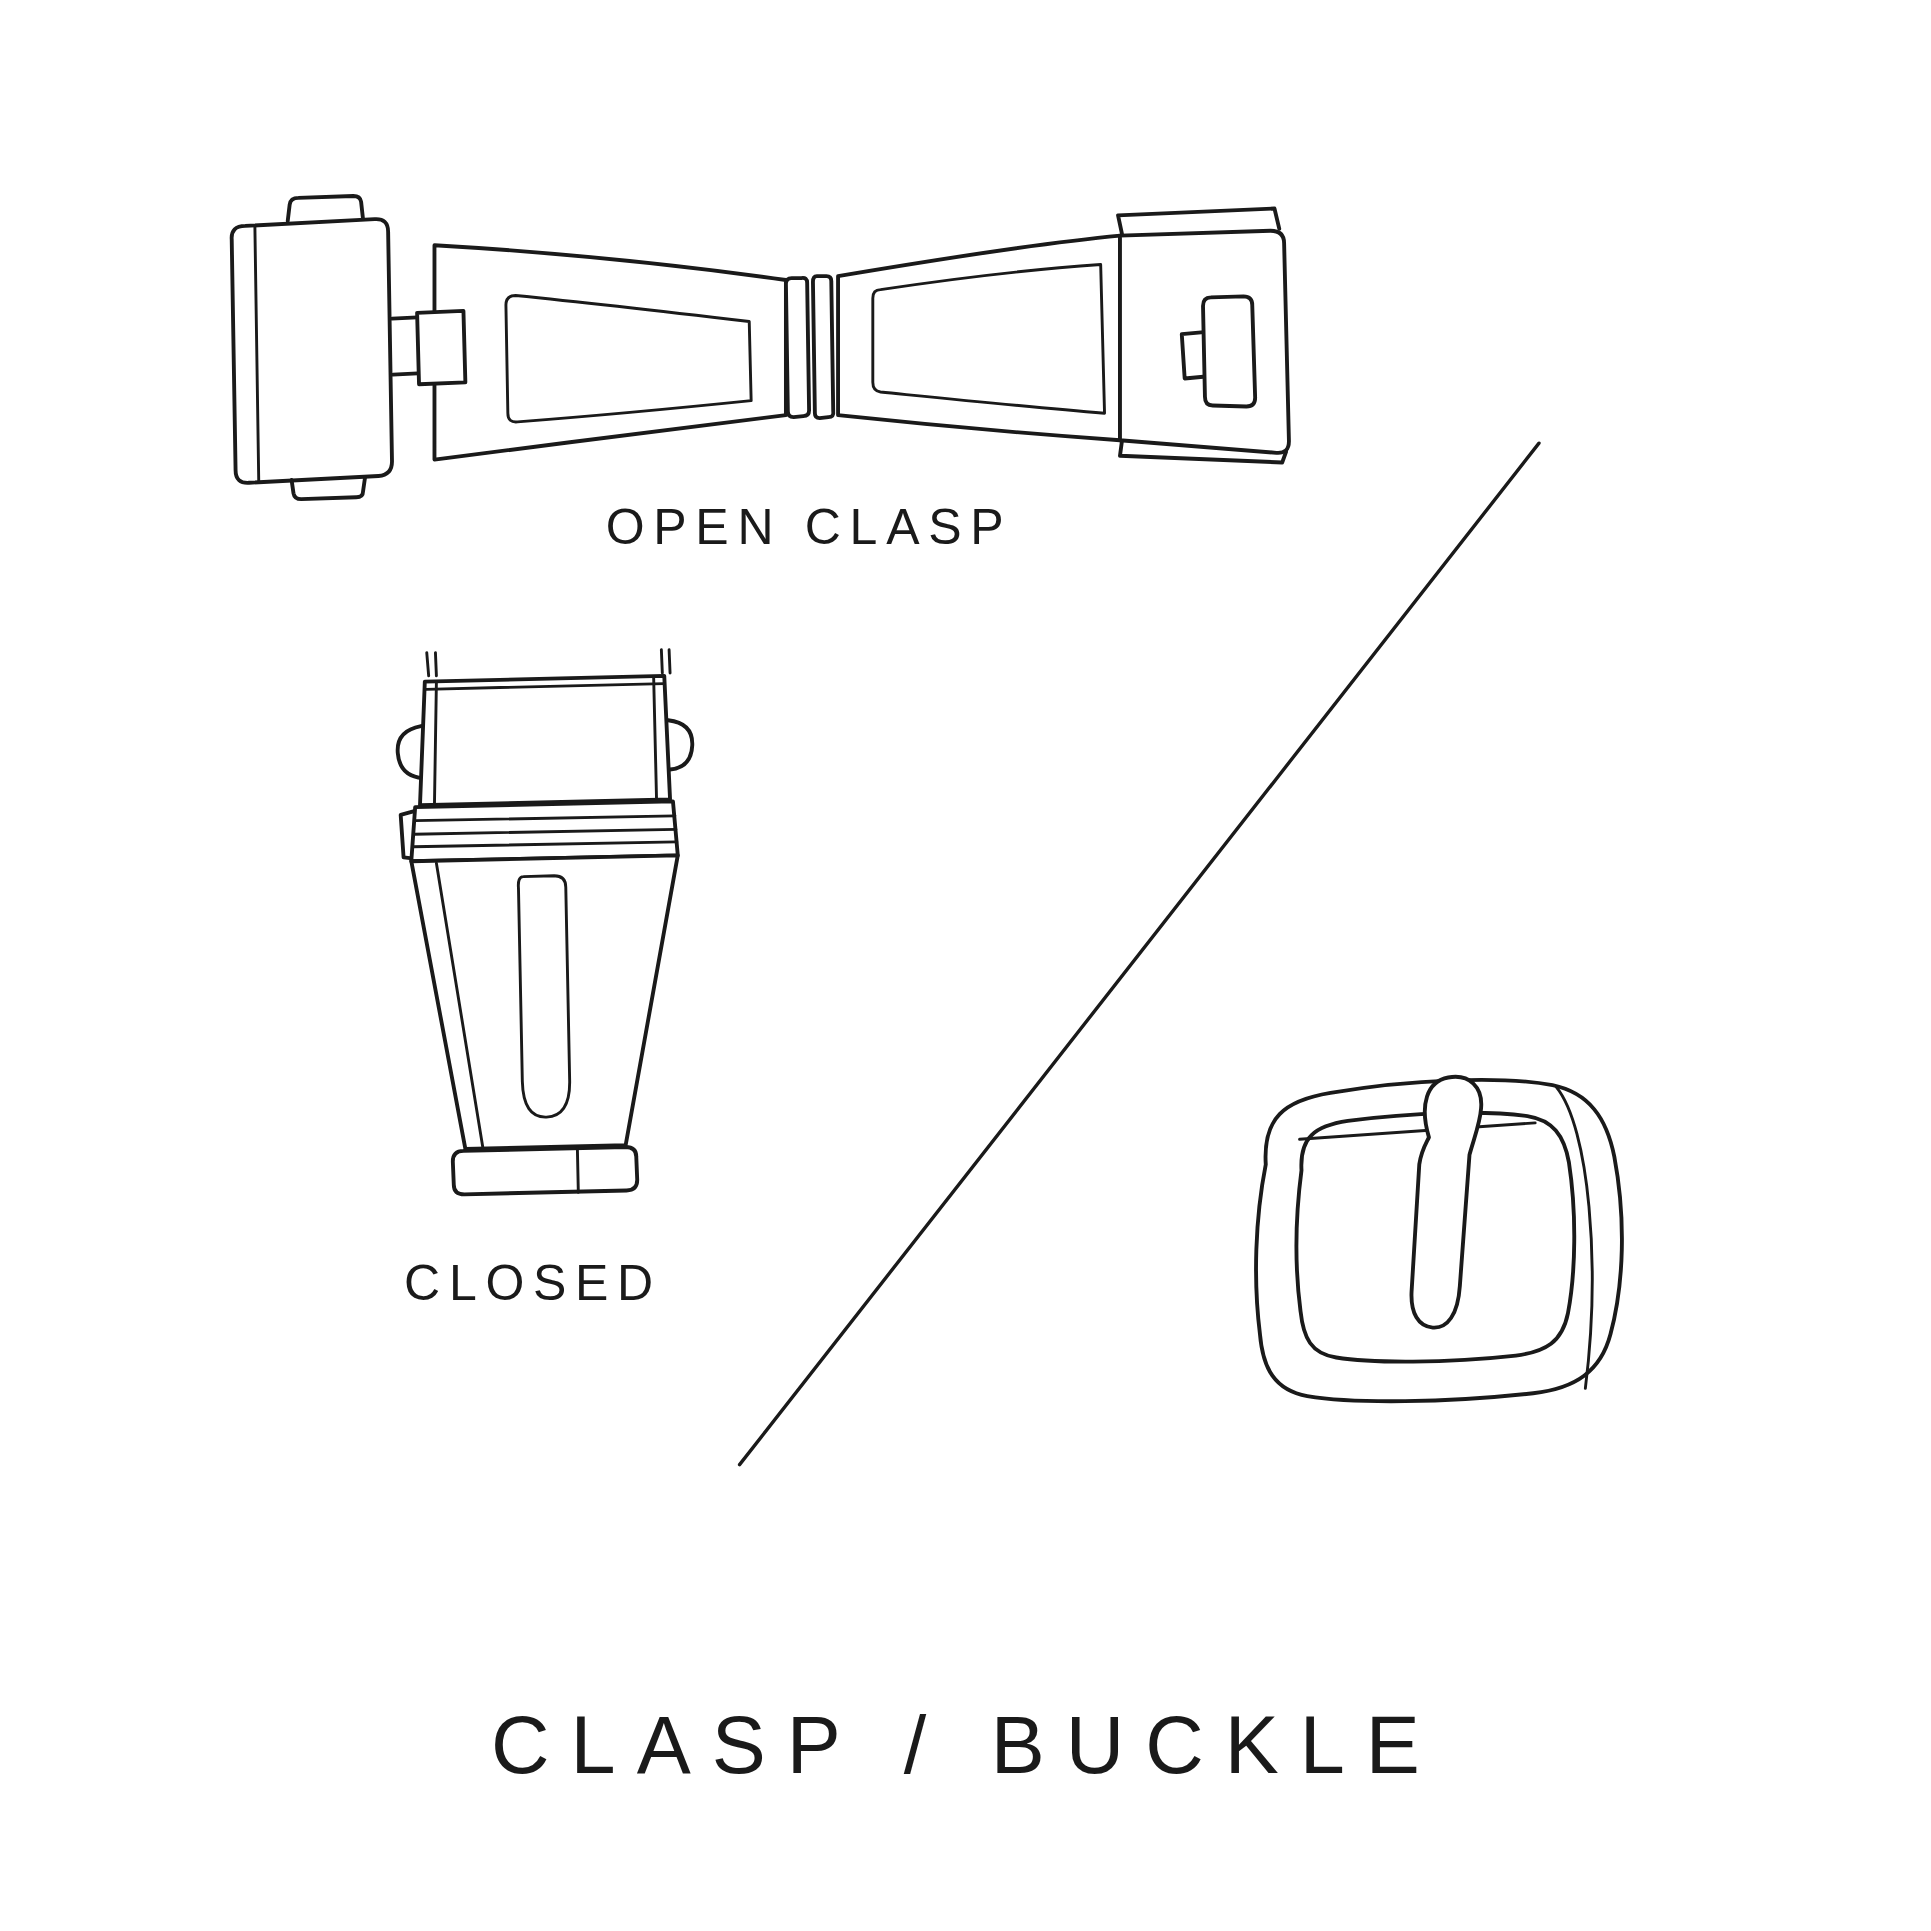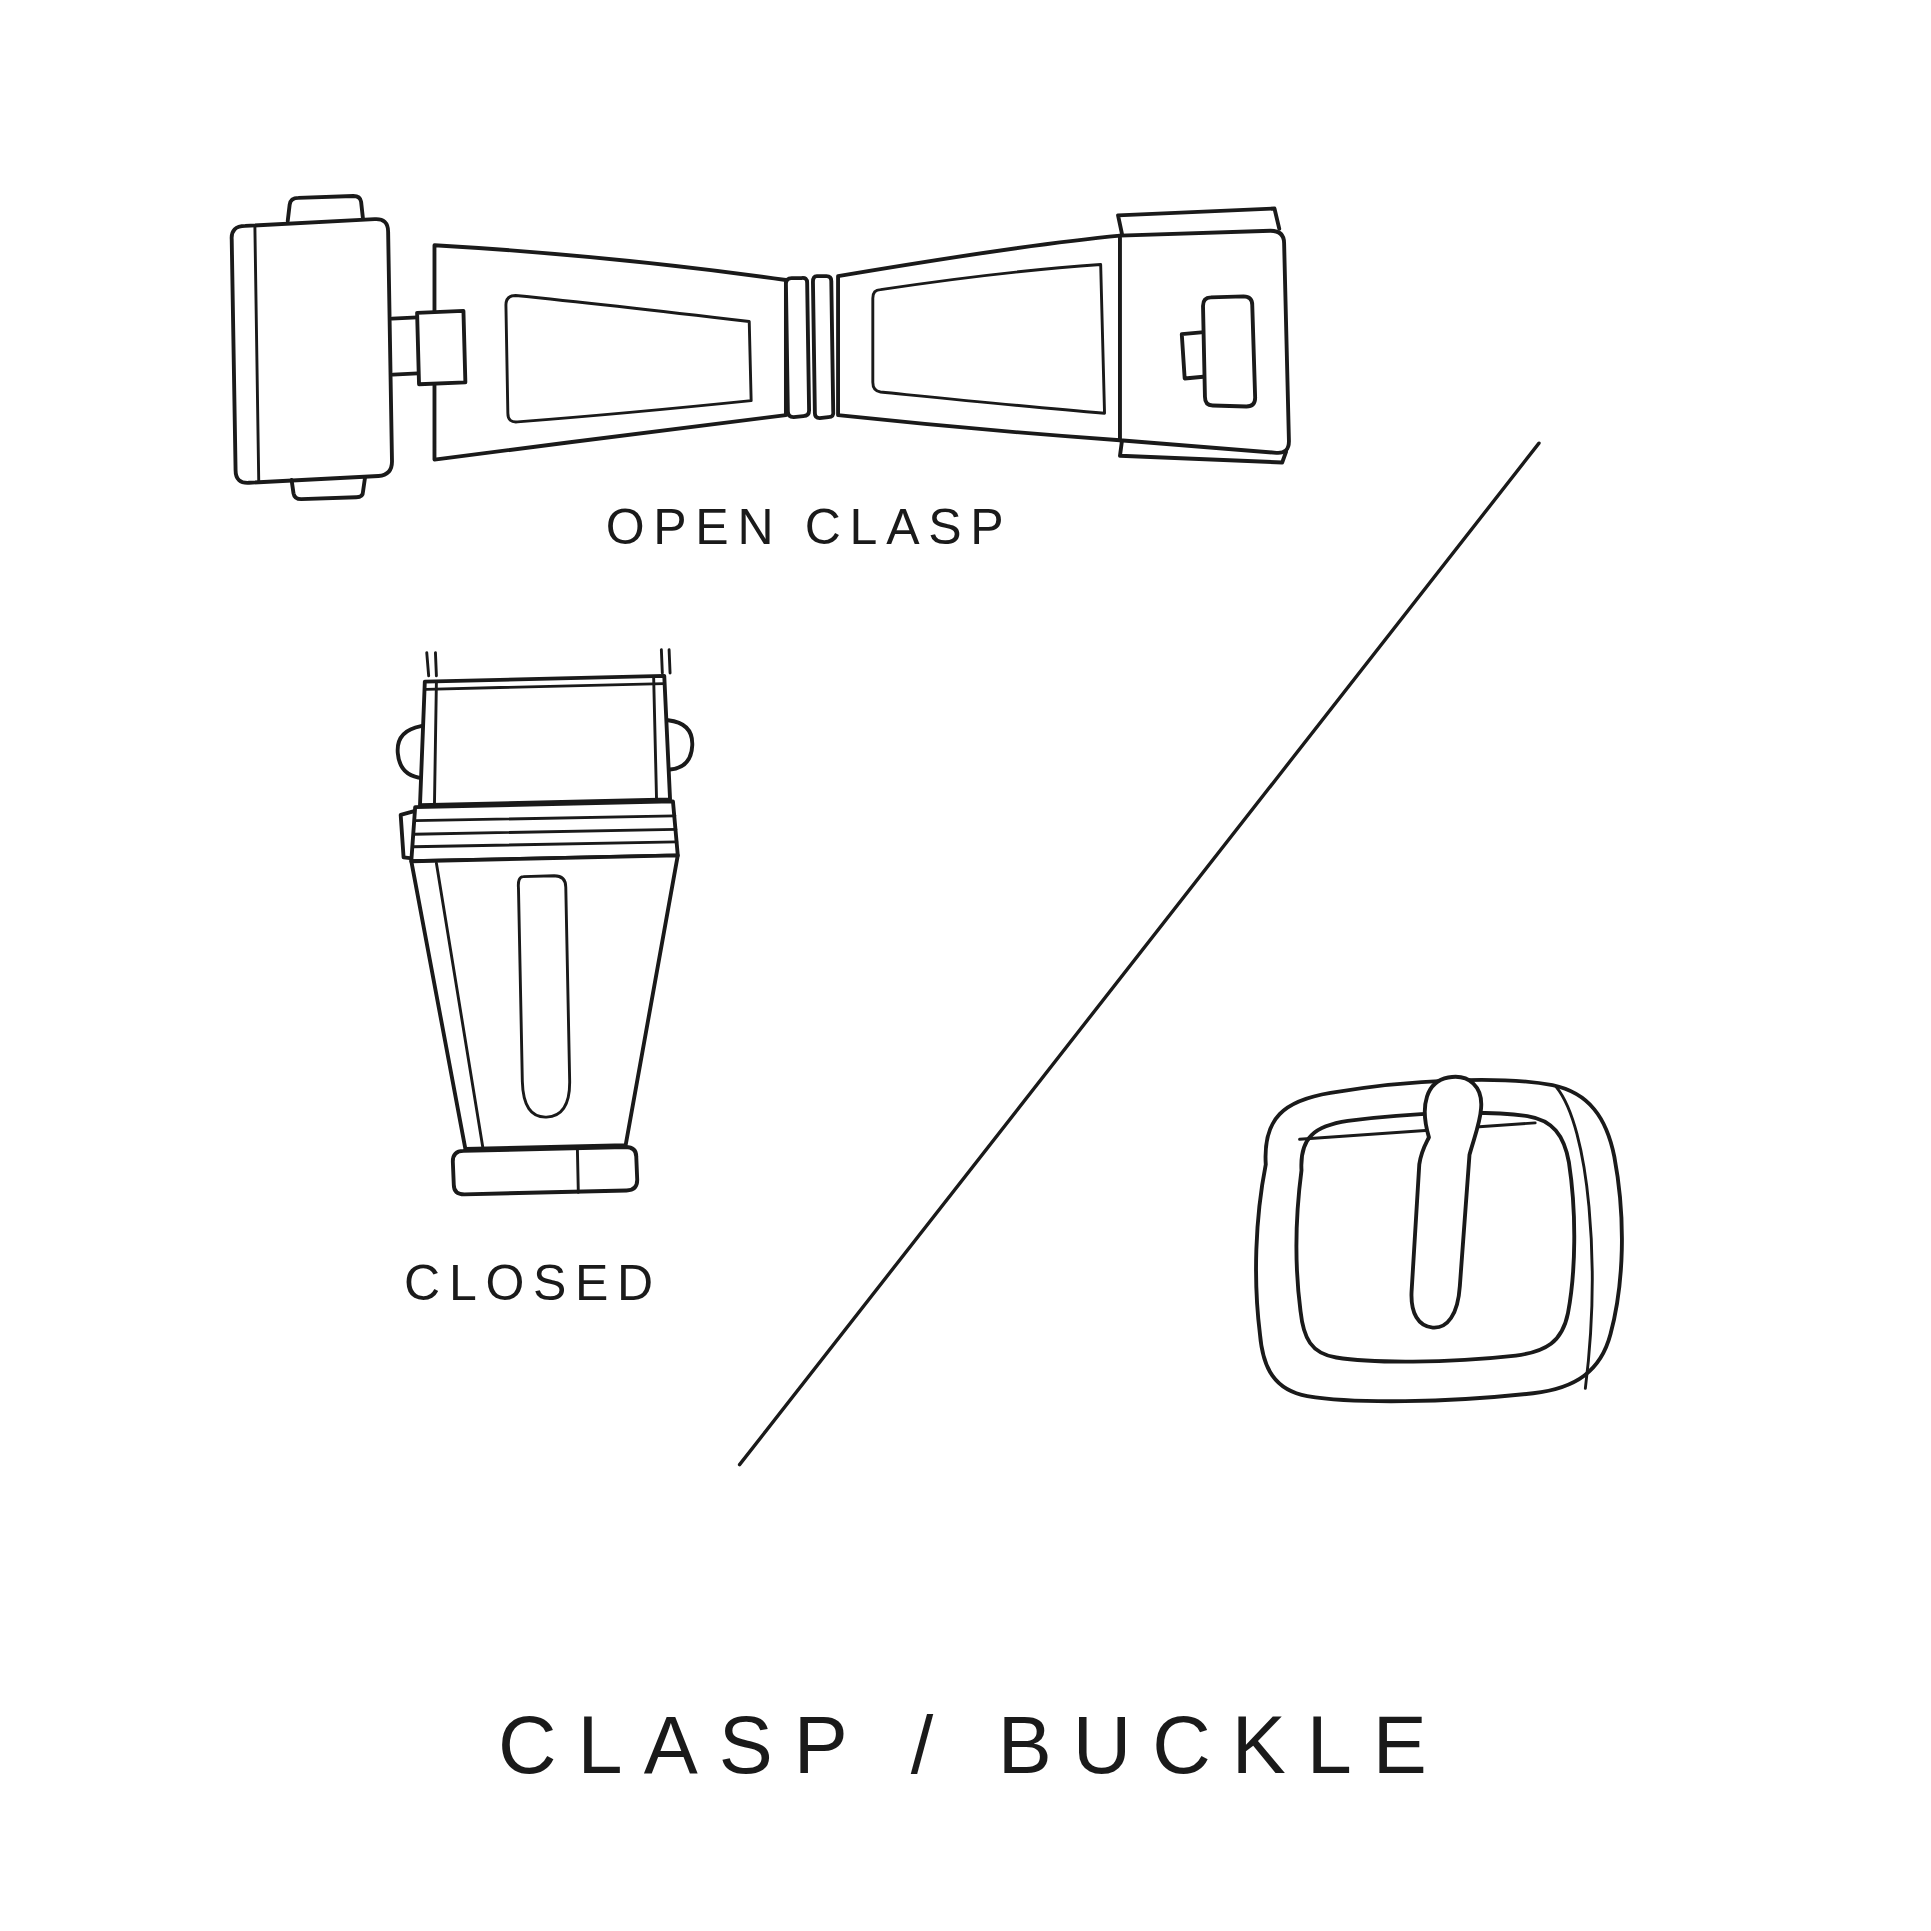--- a/index.html
+++ b/index.html
@@ -56,21 +56,20 @@
   .title {
     position: absolute;
     left: 966px;
     top: 1699px;
     transform: translateX(-50%);
     font-size: 81px;
     letter-spacing: 21px;
     font-weight: 400;
     color: #1a1a1a;
     white-space: nowrap;
-    margin-left: 7px;
   }
 </style>
 </head>
 <body>
 
 <div class="canvas">
 
   <svg class="artwork" viewBox="0 0 2000 2000" xmlns="http://www.w3.org/2000/svg">
 
     <g>

